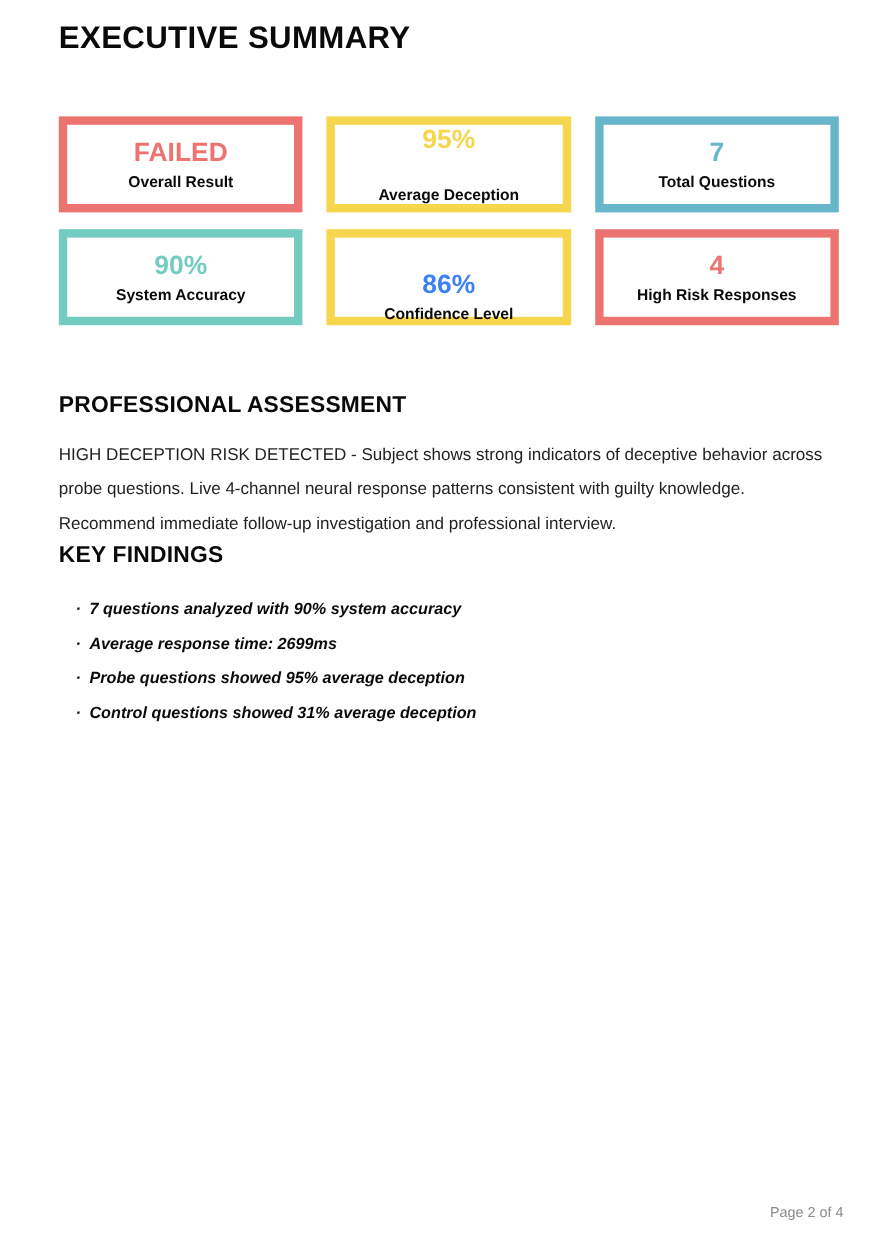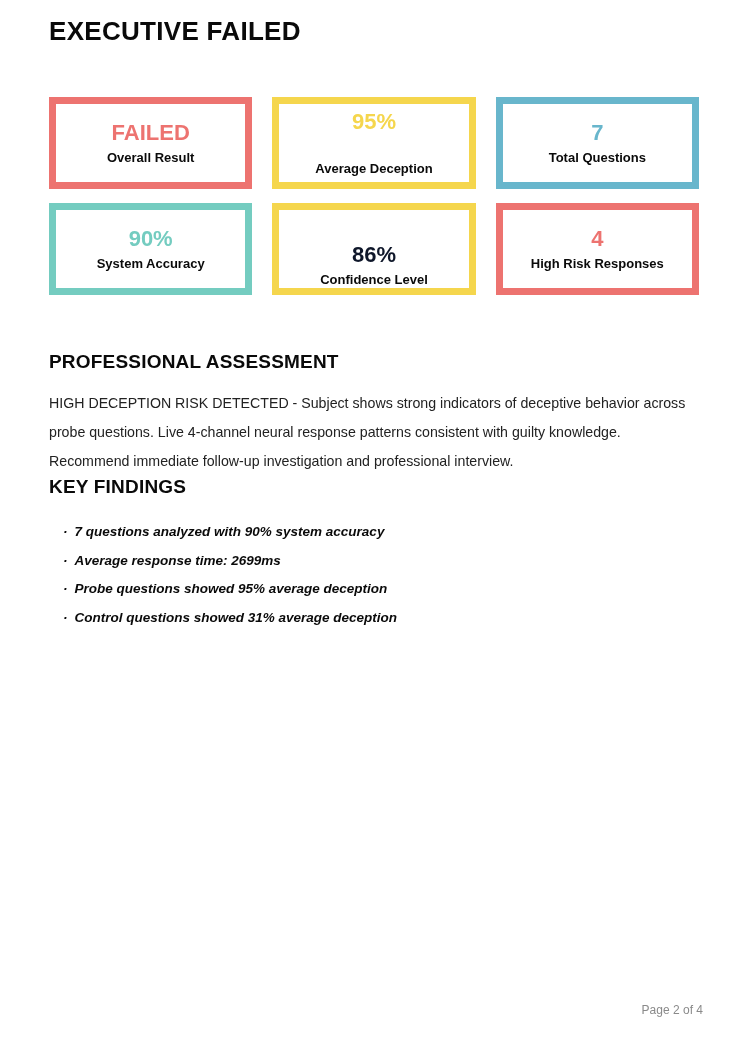--- a/index.html
+++ b/index.html
@@ -24,21 +24,21 @@
   }
 
   .cards {
     display: grid;
     grid-template-columns: repeat(3, 1fr);
     column-gap: 20px;
     row-gap: 14px;
     margin-top: 50px;
   }
   .card {
-    height: 92px;
+    height: 80px;
     border: 7px solid #ccc;
     background: #fff;
     display: flex;
     flex-direction: column;
     align-items: center;
     justify-content: center;
     gap: 7px;
   }
   .stat-value {
     font-size: 22px;
@@ -92,41 +92,41 @@
     font-size: 12px;
     color: #8a8a8a;
   }
 </style>
 </head>
 <body>
 
 <div class="page">
   <div class="content">
 
-    <h1 class="doc-title">EXECUTIVE FAILED</h1>
+    <h1 class="doc-title">EXECUTIVE SUMMARY</h1>
 
     <div class="cards">
       <div class="card" style="border-color: rgb(237, 115, 112);">
         <div class="stat-value" style="color: rgb(237, 115, 112);">FAILED</div>
         <div class="stat-label">Overall Result</div>
       </div>
       <div class="card" style="border-color: rgb(245, 214, 77); gap: 29px;">
         <div class="stat-value" style="color: rgb(245, 214, 77);">95%</div>
         <div class="stat-label">Average Deception</div>
       </div>
       <div class="card" style="border-color: rgb(104, 182, 204);">
         <div class="stat-value" style="color: rgb(104, 182, 204);">7</div>
         <div class="stat-label">Total Questions</div>
       </div>
       <div class="card" style="border-color: rgb(116, 204, 192);">
         <div class="stat-value" style="color: rgb(116, 204, 192);">90%</div>
         <div class="stat-label">System Accuracy</div>
       </div>
       <div class="card" style="border-color: rgb(245, 214, 77);">
-        <div class="stat-value" style="color: #0f172a; margin-top: 31px;">86%</div>
+        <div class="stat-value" style="color: #3b82f6; margin-top: 31px;">86%</div>
         <div class="stat-label">Confidence Level</div>
       </div>
       <div class="card" style="border-color: rgb(237, 115, 112);">
         <div class="stat-value" style="color: rgb(237, 115, 112);">4</div>
         <div class="stat-label">High Risk Responses</div>
       </div>
     </div>
 
     <h2 class="section-heading assessment-heading">PROFESSIONAL ASSESSMENT</h2>
     <p class="assessment-body">HIGH DECEPTION RISK DETECTED - Subject shows strong indicators of deceptive behavior across probe questions. Live 4-channel neural response patterns consistent with guilty knowledge. Recommend immediate follow-up investigation and professional interview.</p>

